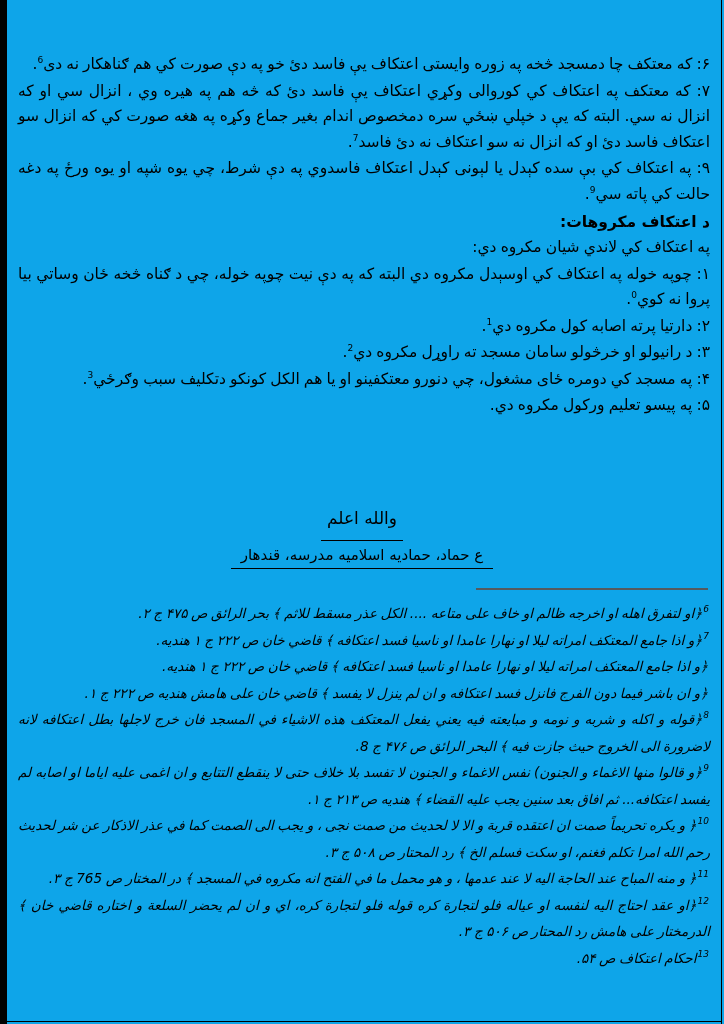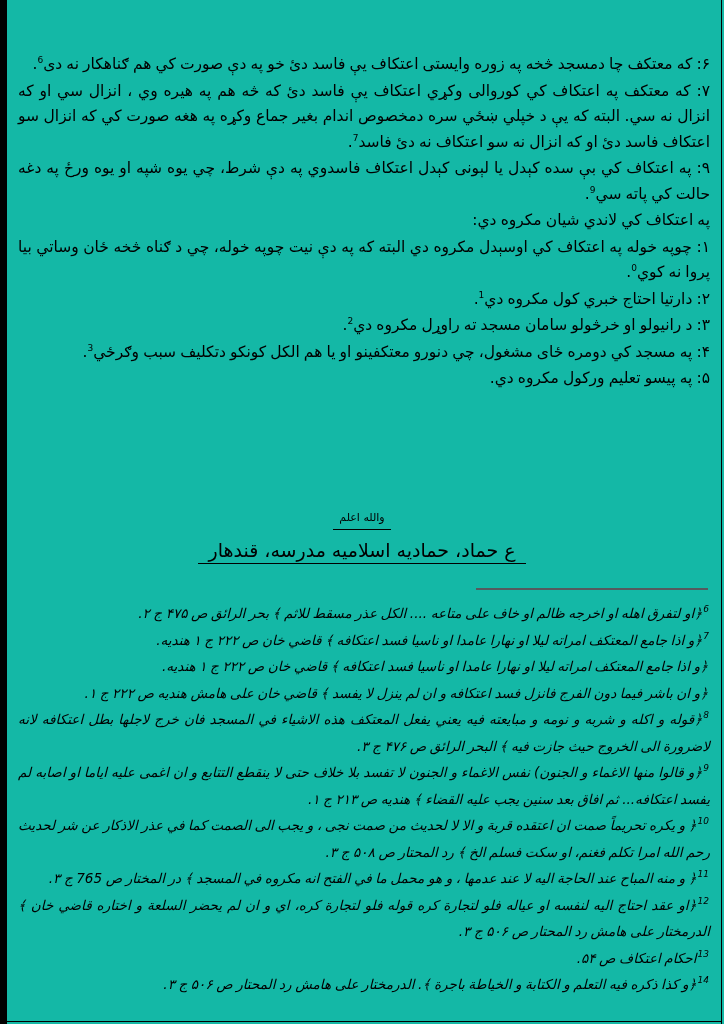--- a/index.html
+++ b/index.html
@@ -7,21 +7,21 @@
     padding: 0;
     background: #ffffff;
   }
   body {
     font-family: "DejaVu Sans", "Liberation Sans", sans-serif;
   }
   .page {
     position: relative;
     width: 724px;
     height: 1024px;
-    background: #14b8a6;
+    background: #0ea5e9;
     box-sizing: border-box;
     overflow: hidden;
   }
   
   .frame-left {
     position: absolute;
     left: 0; top: 0; bottom: 0;
     width: 7px;
     background: #000000;
   }
@@ -79,33 +79,33 @@
   
   .sig-wrap {
     position: absolute;
     top: 492px;
     left: 0;
     right: 0;
     text-align: center;
   }
   .sig-line1 {
     display: inline-block;
-    font-size: 11px;
+    font-size: 17px;
     line-height: 20px;
     border-bottom: 1.2px solid #000;
-    padding: 0 6px 1px 6px;
+    padding: 0 6px 12px 6px;
     margin-top: 16px;
   }
   .sig-line2 {
     display: inline-block;
-    font-size: 19px;
+    font-size: 15px;
     line-height: 21px;
     border-bottom: 1.2px solid #000;
     padding: 2px 10px 2px 10px;
-    margin-top: 8px;
+    margin-top: 2px;
   }
 
   
   .fn-rule {
     position: absolute;
     top: 588px;
     right: 2px;
     width: 232px;
     height: 2px;
     background: #555a5e;
@@ -150,26 +150,27 @@
 
     <div class="body-block">
 
       <p class="para"><span>۶: که معتکف چا دمسجد څخه په زوره وايستى اعتکاف يې فاسد دئ خو په دې صورت کي هم ګناهکار نه دى</span><sup class="fn">6</sup><span>.</span></p>
 
       <p class="para"><span>۷: که معتکف په اعتکاف کي کوروالى وکړي اعتکاف يې فاسد دئ که څه هم په هيره وي ، انزال سي او که انزال نه سي. البته که يې د خپلي ښځي سره دمخصوص اندام بغير جماع وکړه په هغه صورت کي که انزال سو اعتکاف فاسد دئ او که انزال نه سو اعتکاف نه دئ فاسد</span><sup class="fn">7</sup><span>.</span></p>
 
 
       <p class="para"><span>۹: په اعتکاف کي بې سده کېدل يا لېونى کېدل اعتکاف فاسدوي په دې شرط، چي يوه شپه او يوه ورځ په دغه حالت کي پاته سي</span><sup class="fn">9</sup><span>.</span></p>
 
+      <p class="heading">د اعتکاف مکروهات:</p>
 
       <p class="para">په اعتکاف کي لاندي شيان مکروه دي:</p>
 
       <p class="para"><span>۱: چوپه خوله په اعتکاف کي اوسېدل مکروه دي البته که په دې نيت چوپه خوله، چي د ګناه څخه ځان وساتي بيا پروا نه کوي</span><sup class="fn">0</sup><span>.</span></p>
 
-      <p class="para"><span>۲: دارتيا احتاج خبري کول مکروه دي</span><sup class="fn">1</sup><span>.</span></p>
+      <p class="para"><span>۲: دارتيا پرته اصابه کول مکروه دي</span><sup class="fn">1</sup><span>.</span></p>
 
       <p class="para"><span>۳: د رانيولو او خرڅولو سامان مسجد ته راوړل مکروه دي</span><sup class="fn">2</sup><span>.</span></p>
 
       <p class="para"><span>۴: په مسجد کي دومره ځاى مشغول، چي دنورو معتکفينو او يا هم الکل کونکو دتکليف سبب وګرځي</span><sup class="fn">3</sup><span>.</span></p>
 
       <p class="para"><span>۵: په پيسو تعليم ورکول مکروه دي</span><sup class="fn"></sup><span>.</span></p>
 
     </div>
 
     <div class="sig-wrap">
@@ -186,30 +187,29 @@
     <div class="footnotes">
 
       <p class="fnote"><sup>6</sup><span>﴿او لتفرق اهله او اخرجه ظالم او خاف على متاعه .... الکل عذر مسقط للاثم ﴾ بحر الرائق ص ۴۷۵ ج ۲.</span></p>
 
       <p class="fnote"><sup>7</sup><span>﴿و اذا جامع المعتکف امراته ليلا او نهارا عامدا او ناسيا فسد اعتکافه ﴾ قاضي خان ص ۲۲۲ ج ۱ هنديه.</span></p>
 
       <p class="fnote"><sup></sup><span>﴿و اذا جامع المعتکف امراته ليلا او نهارا عامدا او ناسيا فسد اعتکافه ﴾ قاضي خان ص ۲۲۲ ج ۱ هنديه.</span></p>
 
       <p class="fnote"><sup></sup><span>﴿و ان باشر فيما دون الفرج فانزل فسد اعتکافه و ان لم ينزل لا يفسد ﴾ قاضي خان على هامش هنديه ص ۲۲۲ ج ۱.</span></p>
 
-      <p class="fnote"><sup>8</sup><span>﴿قوله و اکله و شربه و نومه و مبايعته فيه يعني يفعل المعتکف هذه الاشياء في المسجد فان خرج لاجلها بطل اعتکافه لانه لاضرورة الى الخروج حيث جازت فيه ﴾ البحر الرائق ص ۴۷۶ ج ۳.</span></p>
+      <p class="fnote"><sup>8</sup><span>﴿قوله و اکله و شربه و نومه و مبايعته فيه يعني يفعل المعتکف هذه الاشياء في المسجد فان خرج لاجلها بطل اعتکافه لانه لاضرورة الى الخروج حيث جازت فيه ﴾ البحر الرائق ص ۴۷۶ ج 8.</span></p>
 
       <p class="fnote"><sup>9</sup><span>﴿و قالوا منها الاغماء و الجنون) نفس الاغماء و الجنون لا تفسد بلا خلاف حتى لا ينقطع التتابع و ان اغمى عليه اياما او اصابه لم يفسد اعتکافه... ثم افاق بعد سنين يجب عليه القضاء ﴾ هنديه ص ۲۱۳ ج ۱.</span></p>
 
       <p class="fnote"><sup>10</sup><span>﴿ و يکره تحريماً صمت ان اعتقده قربة و الا لا لحديث من صمت نجى ، و يجب الى الصمت کما في عذر الاذکار عن شر لحديث رحم الله امرا تکلم فغنم، او سکت فسلم الخ ﴾ رد المحتار ص ۵۰۸ ج ۳.</span></p>
 
       <p class="fnote"><sup>11</sup><span>﴿ و منه المباح عند الحاجة اليه لا عند عدمها ، و هو محمل ما في الفتح انه مکروه في المسجد ﴾ در المختار ص 765 ج ۳.</span></p>
 
       <p class="fnote"><sup>12</sup><span>﴿او عقد احتاج اليه لنفسه او عياله فلو لتجارة کره قوله فلو لتجارة کره، اي و ان لم يحضر السلعة و اختاره قاضي خان ﴾ الدرمختار على هامش رد المحتار ص ۵۰۶ ج ۳.</span></p>
 
       <p class="fnote"><sup>13</sup><span>احکام اعتکاف ص ۵۴.</span></p>
 
-      <p class="fnote"><sup>14</sup><span>﴿و کذا ذکره فيه التعلم و الکتابة و الخياطة باجرة ﴾. الدرمختار على هامش رد المحتار ص ۵۰۶ ج ۳.</span></p>
 
     </div>
 
   </div>
 </div>
 
 </body></html>

